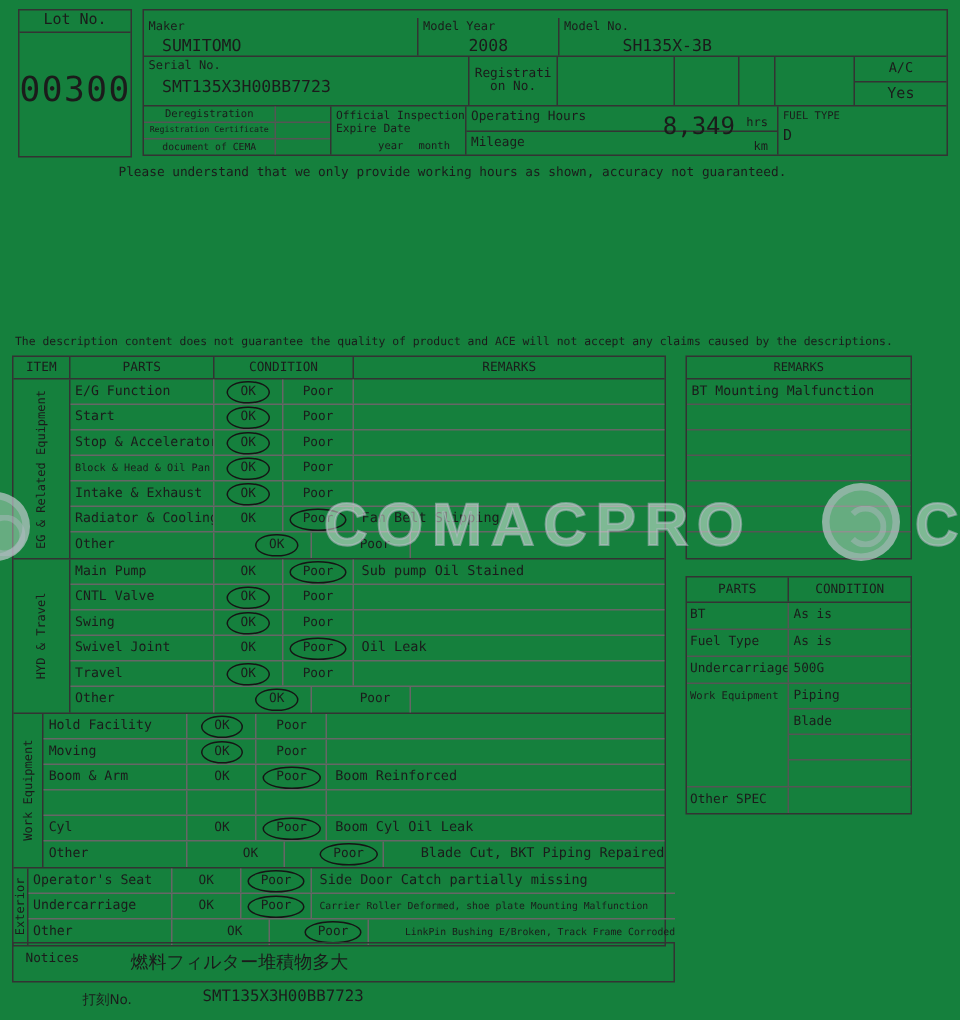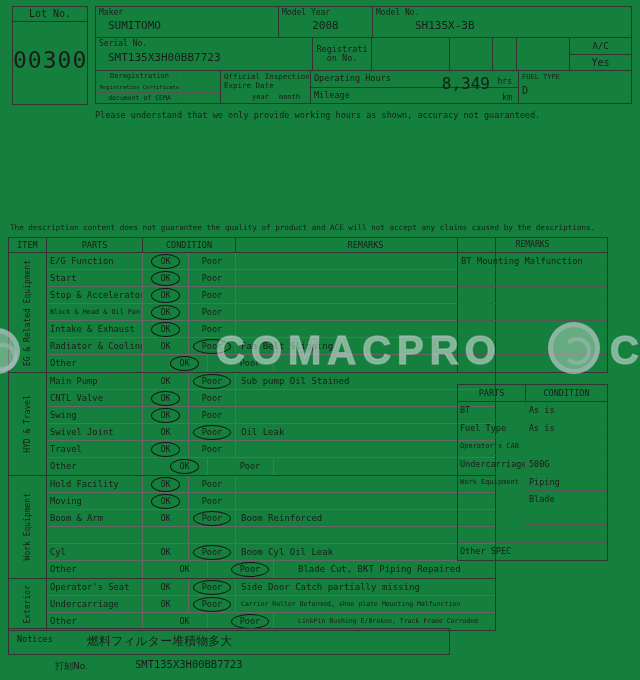--- a/index.html
+++ b/index.html
@@ -14,21 +14,21 @@
   .lot-label { height:15px; border-bottom:1px solid #333; text-align:center; font-size:10px; line-height:14px; }
   .lot-value { margin-top:25px; text-align:center; font-size:23px; letter-spacing:1px; }
   
   .head-table { position:absolute; left:95px; top:6px; width:537px; height:98px; border:1px solid #333; display:flex; flex-direction:column; }
   .h-row { display:flex; border-bottom:1px solid #333; }
   .h-row:last-child { border-bottom:none; }
   .h-cell { border-right:1px solid #333; position:relative; }
   .h-cell.last { border-right:none; }
   .cell-label { font-size:8px; padding:1px 0 0 3px; white-space:nowrap; }
   .cell-value { font-size:11px; white-space:nowrap; }
-  .row1 { height:31px; }
+  .row1 { height:31px;align-items:flex-end; }
   .row2 { height:34px; }
   .row3 { flex:1; }
   .maker-cell { width:183px; } .maker-cell .cell-value { padding-left:12px; margin-top:2px; }
   .myear-cell { width:94px; } .myear-cell .cell-value { text-align:center; margin-top:2px; }
   .mno-cell { flex:1; } .mno-cell .cell-value { padding-left:42px; margin-top:2px; }
   .serial-cell { width:218px; } .serial-cell .cell-value { padding-left:12px; margin-top:3px; }
   .reg-cell { width:59px; font-size:8.5px; text-align:center; padding-top:7px; line-height:9px; }
   .sp1 { width:78px; } .sp2 { width:43px; } .sp3 { width:25px; } .sp4 { width:53px; }
   .ac-cell { width:61px; display:flex; flex-direction:column; }
   .ac-top { height:17px; border-bottom:1px solid #333; text-align:center; font-size:9px; line-height:16px; }
@@ -49,24 +49,24 @@
   .ophours-cell { width:208px; border-right:1px solid #333; display:flex; flex-direction:column; }
   .oph-top { height:17px; border-bottom:1px solid #333; position:relative; }
   .oph-bot { flex:1; position:relative; }
   .oph-label { font-size:8.5px; padding:2px 0 0 3px; }
   .oph-value { position:absolute; right:28px; top:3px; font-size:16px; }
   .oph-unit { position:absolute; right:6px; bottom:1px; font-size:8px; }
   .fuel-cell { flex:1; border-right:none; }
   .fuel-label { font-size:7px; padding:2px 0 0 3px; }
   .fuel-value { font-size:10px; padding:4px 0 0 3px; }
   
-  .note1 { position:absolute; left:95px; top:110px; font-size:8.5px; white-space:nowrap;text-align:right; }
+  .note1 { position:absolute; left:79px; top:110px; font-size:8.5px; white-space:nowrap;text-align:right; }
   .note2 { position:absolute; left:10px; top:223px; font-size:7.6px; white-space:nowrap; }
   
-  .main-table { position:absolute; left:8px; top:237px; width:488px; border:1px solid #333; }
+  .main-table { position:absolute; left:8px; top:237px; width:436px; border:1px solid #333; }
   .mt-header { display:flex; height:15px; border-bottom:1px solid #333; font-size:8.5px; text-align:center; }
   .mt-header > div { border-right:1px solid #333; line-height:14px; }
   .mt-header > div:last-child { border-right:none; }
   .hc-item { width:38px; } .hc-parts { width:96px; } .hc-cond { width:93px; } .hc-rem { flex:1; }
   .group { display:flex; border-bottom:1px solid #333; }
   .group:last-child { border-bottom:none; }
   .group-label { width:38px; border-right:1px solid #333; display:flex; align-items:center; justify-content:center; }
   .group-label span { writing-mode:vertical-rl; transform:rotate(180deg); font-size:8px; white-space:nowrap; }
   .group-rows { flex:1; display:flex; flex-direction:column; }
   .trow { display:flex; height:17px; border-bottom:1px solid #666; }
@@ -481,26 +481,20 @@
             <div class="st-cond">As is</div>
           </div>
         </div>
         <div class="st-row">
           <div class="st-label">Fuel Type</div>
           <div class="st-conds">
             <div class="st-cond">As is</div>
           </div>
         </div>
         <div class="st-row">
-          <div class="st-label small">Operator's CAB</div>
-          <div class="st-conds">
-            <div class="st-cond"></div>
-          </div>
-        </div>
-        <div class="st-row">
           <div class="st-label">Undercarriage</div>
           <div class="st-conds">
             <div class="st-cond">500G</div>
           </div>
         </div>
         <div class="st-row">
           <div class="st-label small">Work Equipment</div>
           <div class="st-conds">
             <div class="st-cond">Piping</div>
             <div class="st-cond">Blade</div>

